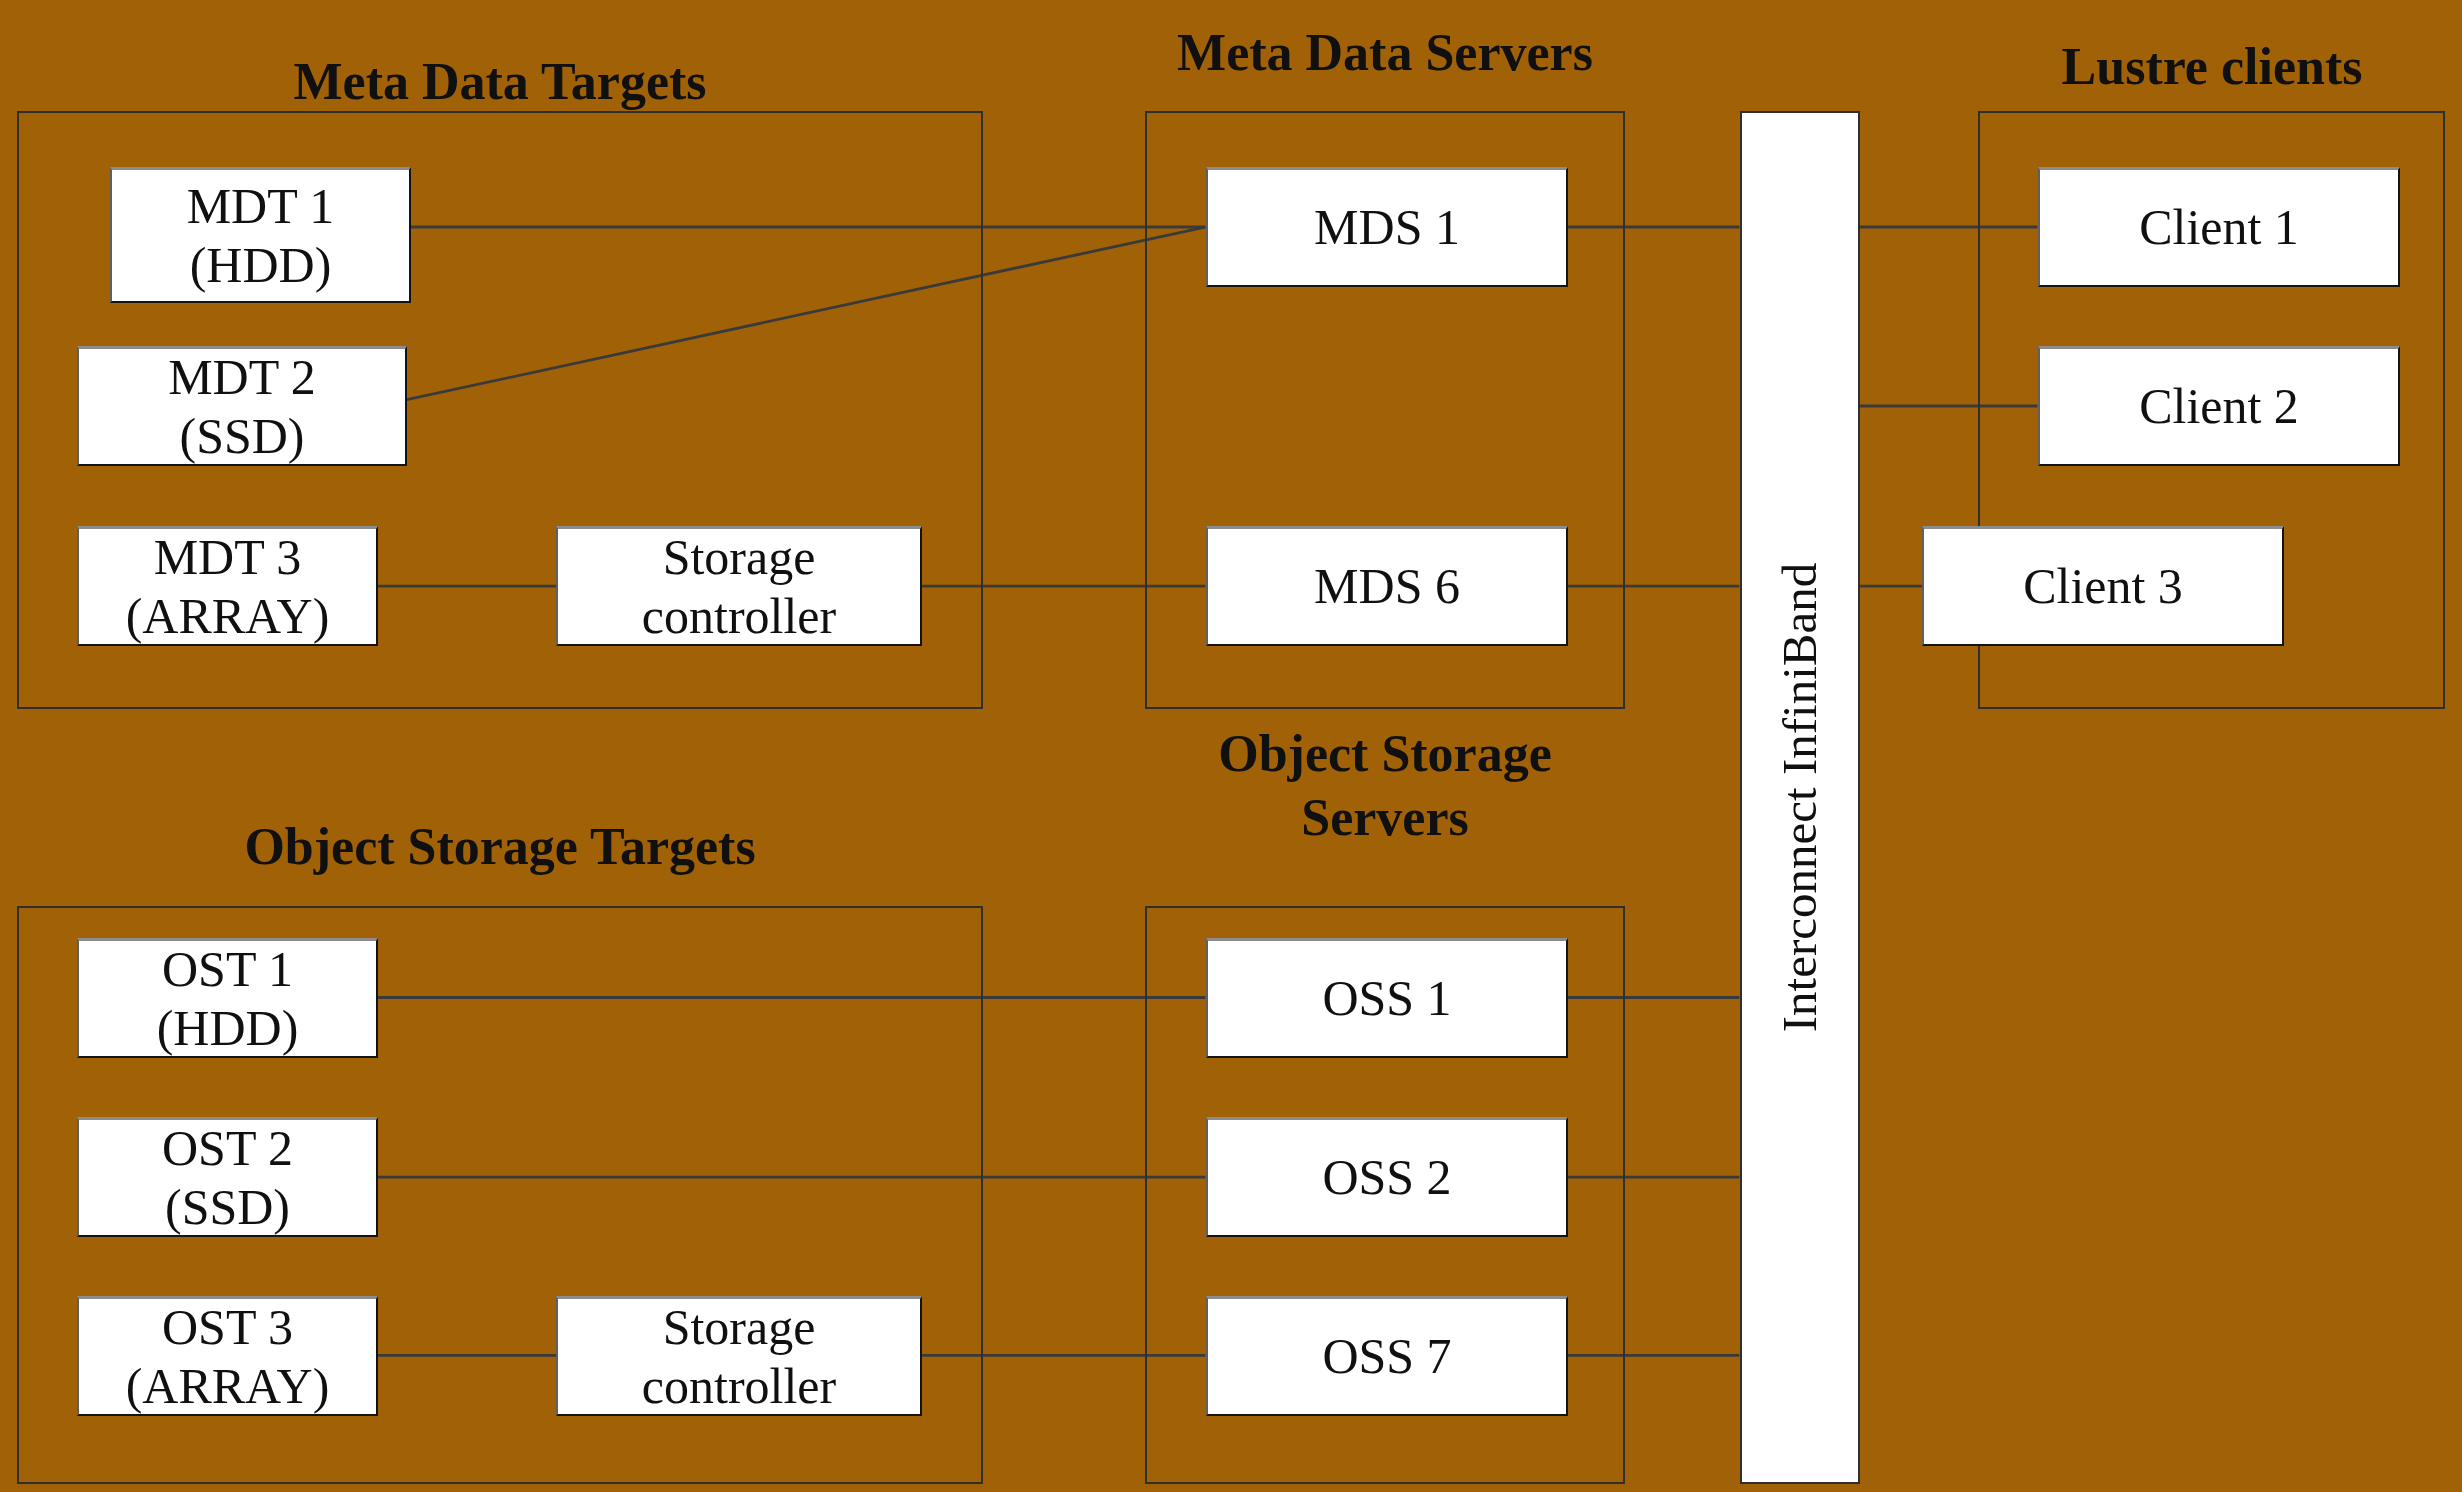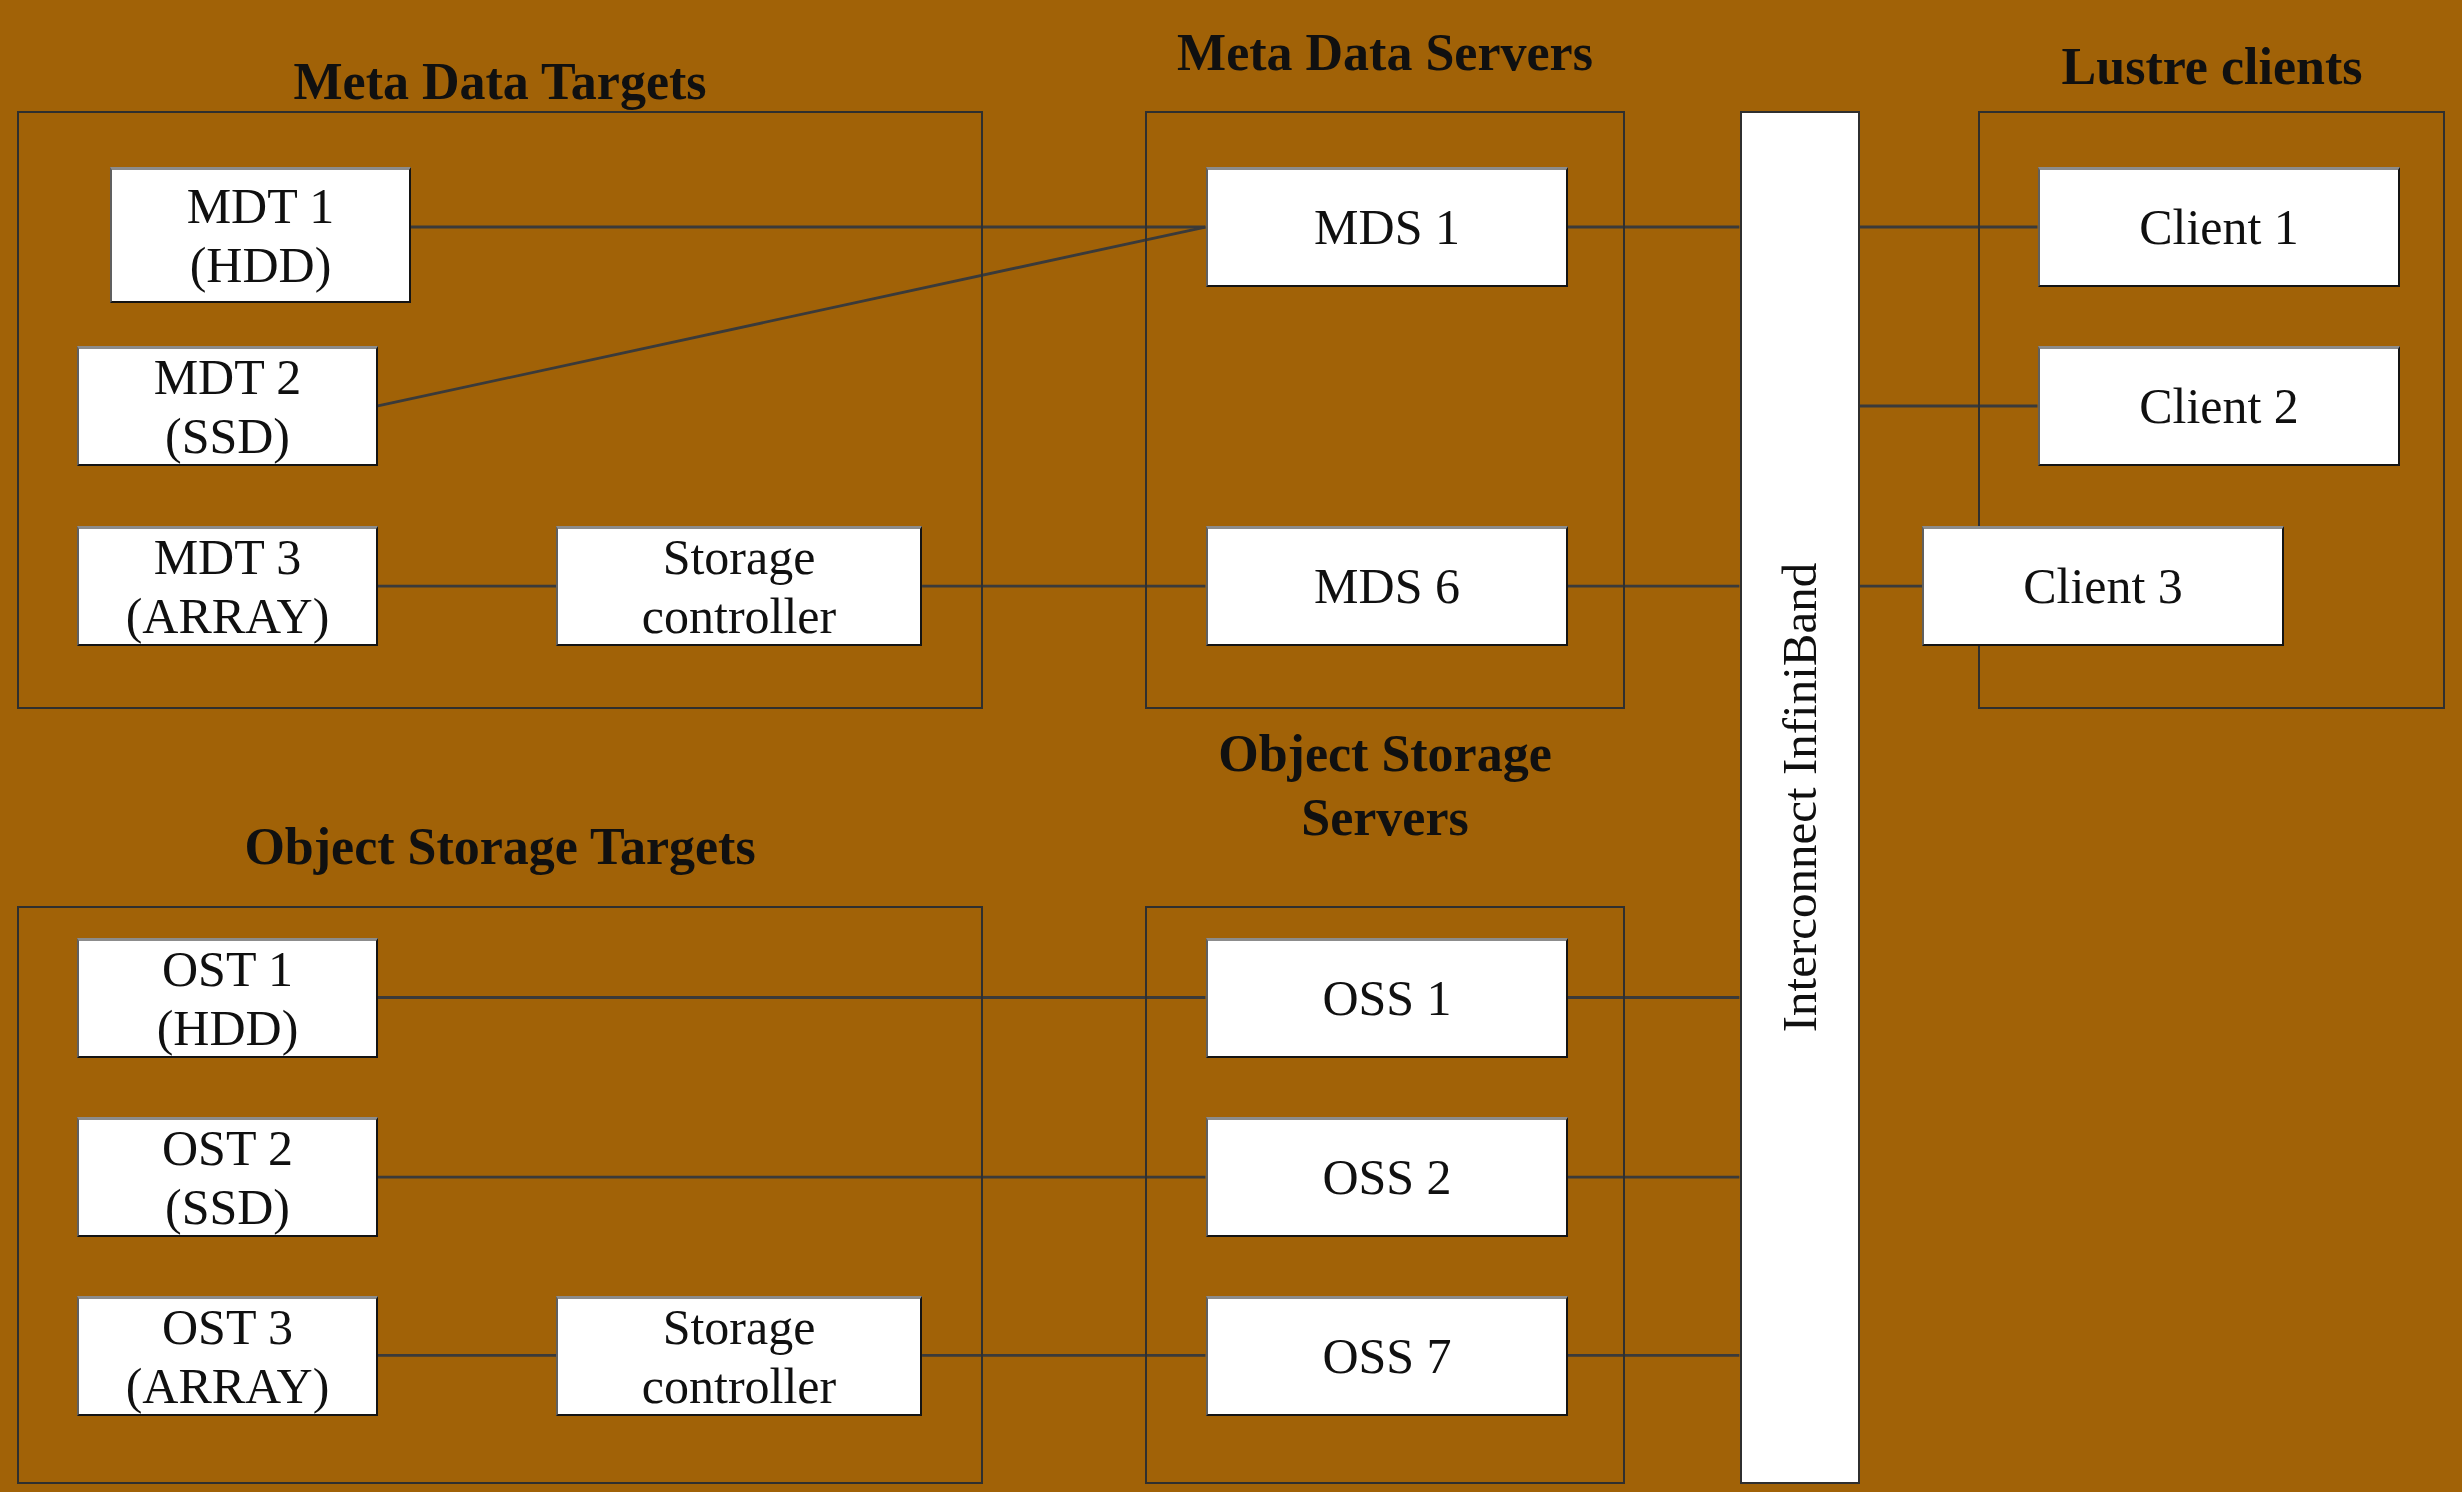--- a/index.html
+++ b/index.html
@@ -49,21 +49,21 @@
     border:2.3px solid #141414;
     border-top:3.4px solid #8c8c8c;
     border-left:2.8px solid #606060;
     border-bottom:2.8px solid #141414;
     display:flex;flex-direction:column;align-items:center;justify-content:center;
     font-size:50px;line-height:59px;
     text-align:center;
   }
   .node span{display:block;white-space:nowrap;}
   .n-mdt1{left:77px;top:167px;width:301px;height:136px;margin-left:33px;}
-  .n-mdt2{left:77px;top:346px;width:301px;height:120px;text-align:center;}
+  .n-mdt2{left:77px;top:346px;width:330px;height:120px;text-align:center;}
   .n-mdt3{left:77px;top:526px;width:301px;height:120px;}
   .n-sc1 {left:556px;top:526px;width:366px;height:120px;}
   .n-mds1{left:1206px;top:167px;width:362px;height:120px;}
   .n-mds2{left:1206px;top:526px;width:362px;height:120px;}
   .n-client1{left:2038px;top:167px;width:362px;height:120px;}
   .n-client2{left:2038px;top:346px;width:362px;height:120px;}
   .n-client3{left:1922px;top:526px;width:362px;height:120px;}
   .n-ost1{left:77px;top:938px;width:301px;height:120px;}
   .n-ost2{left:77px;top:1117px;width:301px;height:120px;}
   .n-ost3{left:77px;top:1296px;width:301px;height:120px;}

